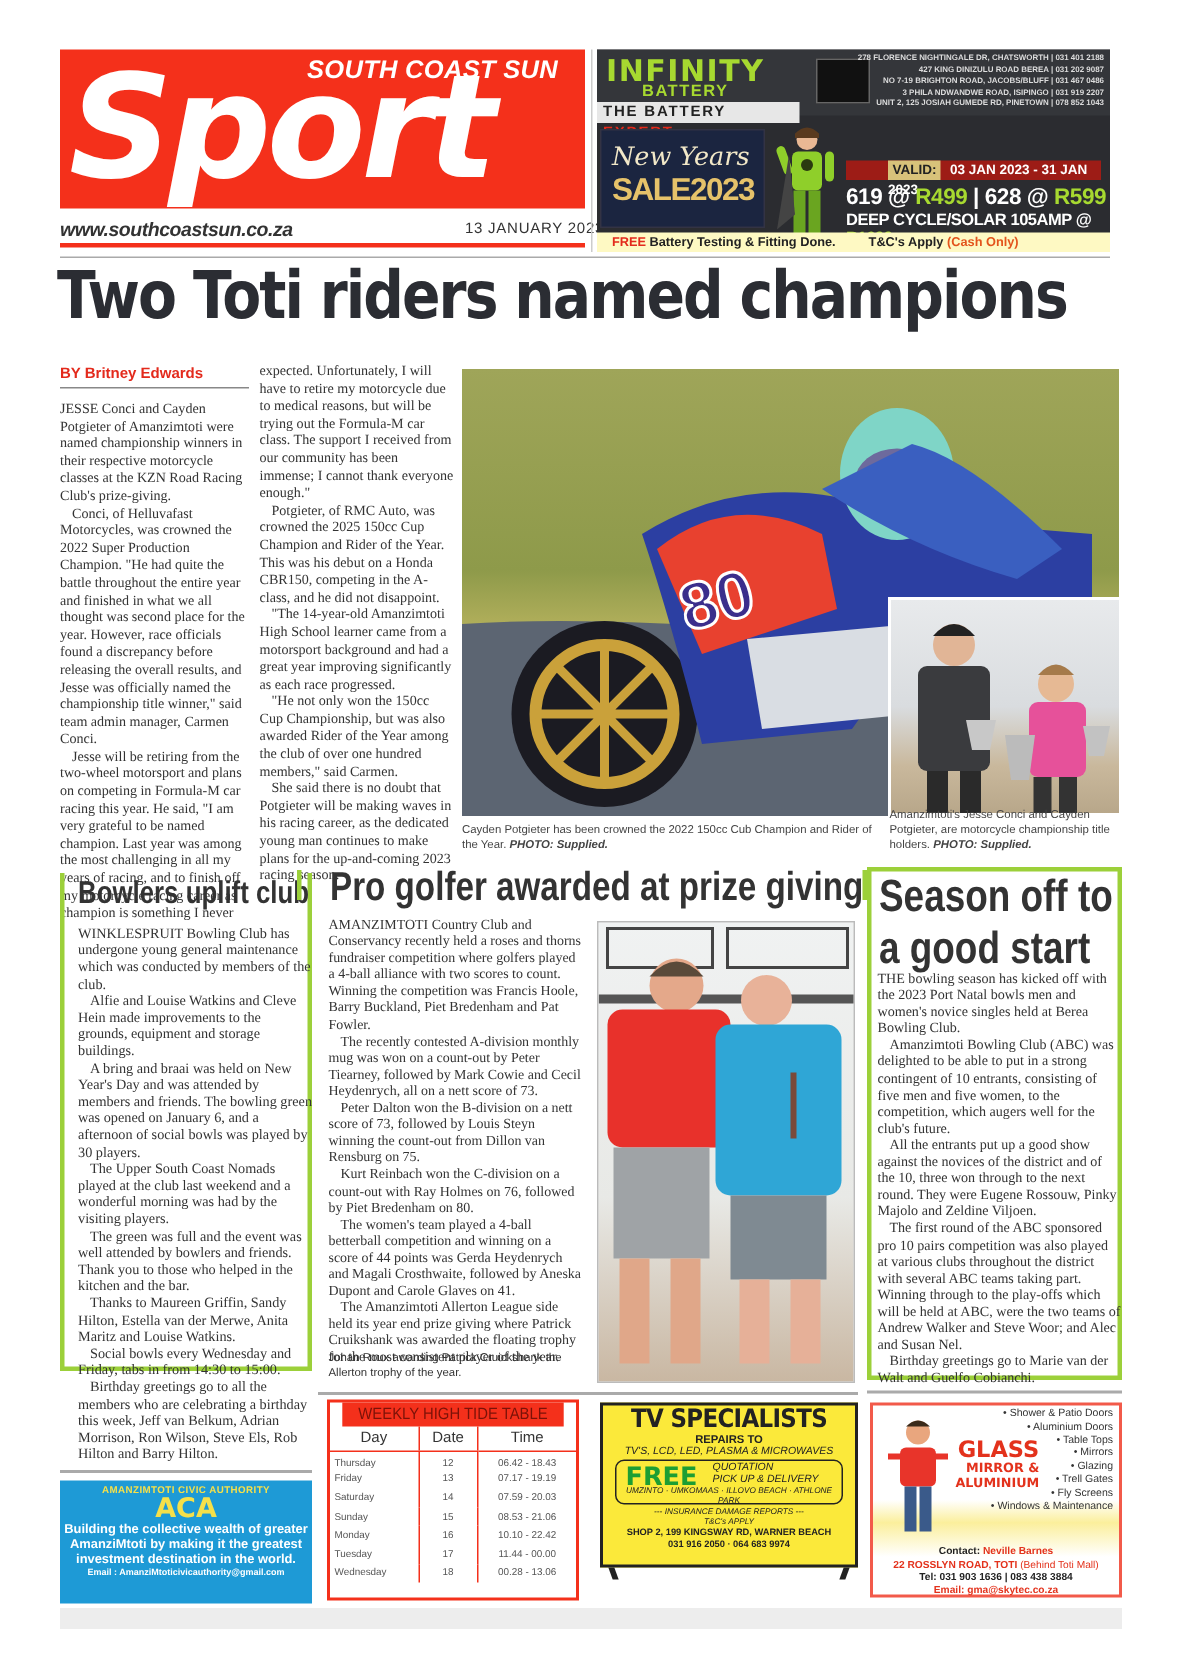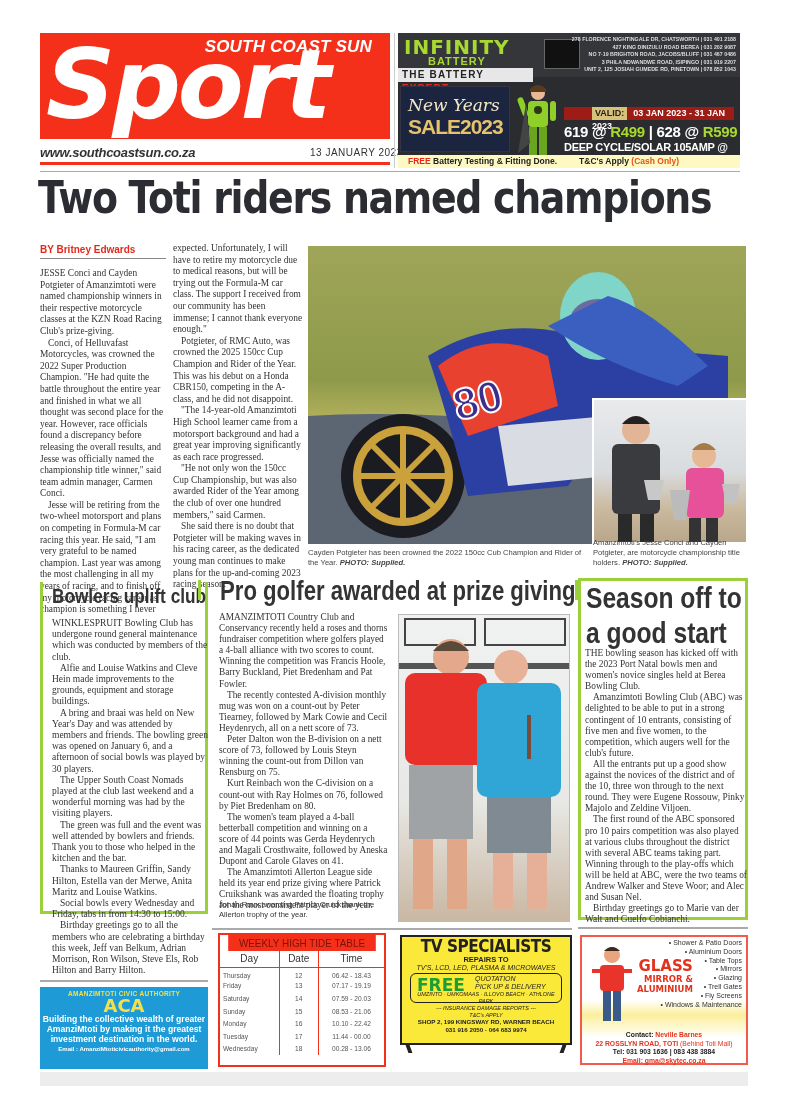--- a/index.html
+++ b/index.html
@@ -213,21 +213,21 @@
     <path d="M76 90 L96 90 L92 120 L80 120Z" fill="#bbbbbb"></path>
     <path d="M128 84 L146 84 L142 104 L132 104Z" fill="#c2c2c2"></path>
   </svg>
 </div>
 <div class="cap-main"><span>Cayden Potgieter has been crowned the 2022 150cc Cub Champion and Rider of the Year. </span><i>PHOTO: Supplied.</i></div>
 <div class="cap-inset"><span>Amanzimtoti's Jesse Conci and Cayden Potgieter, are motorcycle championship title holders. </span><i>PHOTO: Supplied.</i></div>
 
 <div class="gbox box-bowlers"></div>
 <h2 class="section-title t-bowlers">Bowlers uplift club</h2>
 <div class="body-col col-bowl">
-  <p>WINKLESPRUIT Bowling Club has undergone round general maintenance which was conducted by members of the club.</p>
+  <p>WINKLESPRUIT Bowling Club has undergone young general maintenance which was conducted by members of the club.</p>
   <p>Alfie and Louise Watkins and Cleve Hein made improvements to the grounds, equipment and storage buildings.</p>
   <p>A bring and braai was held on New Year's Day and was attended by members and friends. The bowling green was opened on January 6, and a afternoon of social bowls was played by 30 players.</p>
   <p>The Upper South Coast Nomads played at the club last weekend and a wonderful morning was had by the visiting players.</p>
   <p>The green was full and the event was well attended by bowlers and friends. Thank you to those who helped in the kitchen and the bar.</p>
   <p>Thanks to Maureen Griffin, Sandy Hilton, Estella van der Merwe, Anita Maritz and Louise Watkins.</p>
   <p>Social bowls every Wednesday and Friday, tabs in from 14:30 to 15:00.</p>
   <p>Birthday greetings go to all the members who are celebrating a birthday this week, Jeff van Belkum, Adrian Morrison, Ron Wilson, Steve Els, Rob Hilton and Barry Hilton.</p>
 </div>
 
 <div class="box-golf-l"></div>

